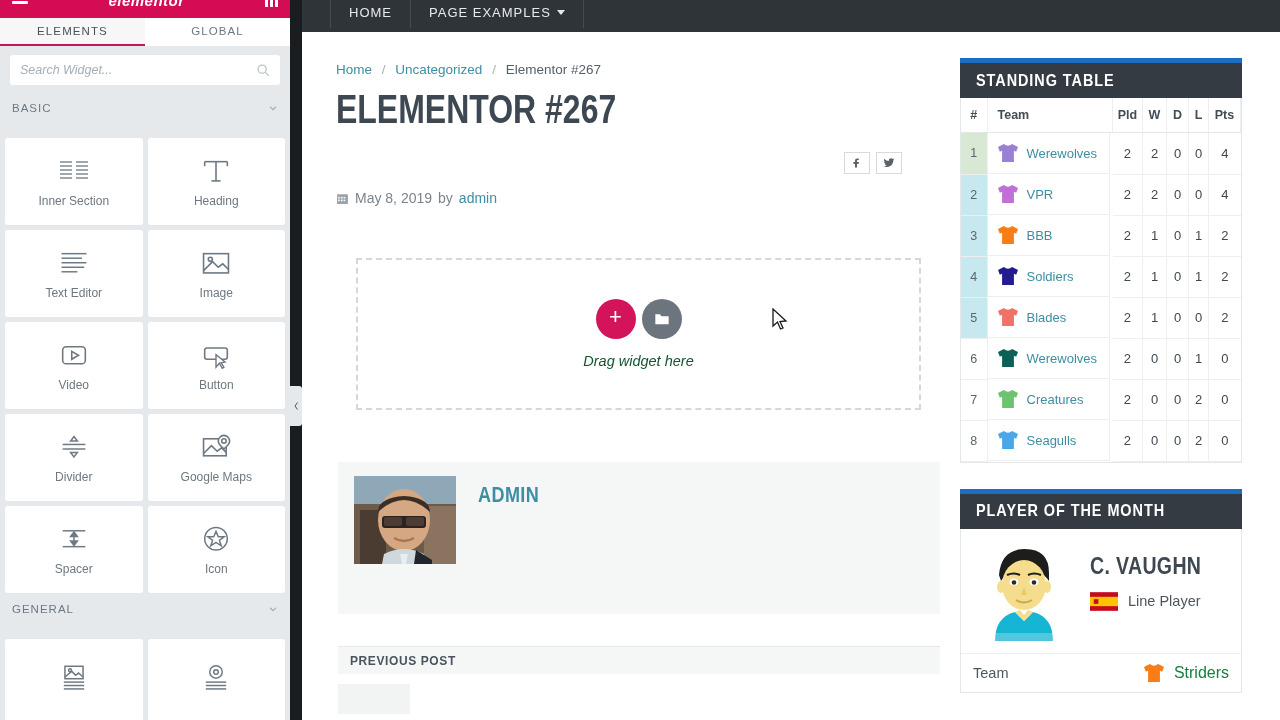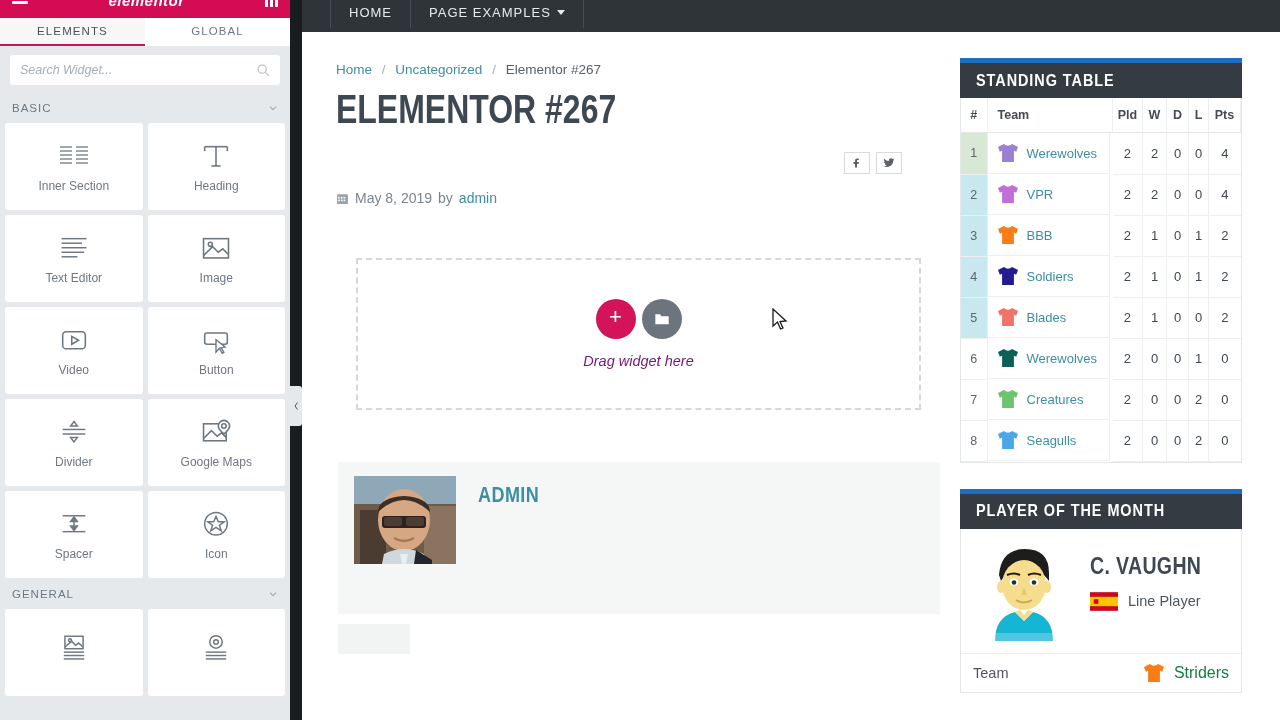--- a/index.html
+++ b/index.html
@@ -51,21 +51,21 @@
     border: none; outline: none; flex: 1; font-size: 12.5px;
     font-style: italic; color: #a4afb7;
     font-family: "Liberation Sans", sans-serif; background: transparent;
   }
   .search-box input::placeholder { color: #a4afb7; font-style: italic; }
   .srch-icon { width: 14px; height: 14px; opacity: .5; }
 
   .panel-scroll { flex: 1; overflow: hidden; }
   .cat-head {
     display: flex; align-items: center; justify-content: space-between;
-    padding: 10px 12px 9px 12px; font-size: 11.5px; letter-spacing: 1px;
+    padding: 10px 12px 24px 12px; font-size: 11.5px; letter-spacing: 1px;
     color: #6d7882;
   }
   .chev { width: 10px; height: 10px; opacity: .6; }
 
   .wgrid { display: grid; grid-template-columns: 1fr 1fr; gap: 5px; padding: 0 5px; }
   .wcard {
     background: #fff; height: 87px; border-radius: 3px;
     display: flex; flex-direction: column; align-items: center; justify-content: center;
     cursor: move; gap: 8px;
   }
@@ -133,21 +133,21 @@
     border: 2px dashed #d5d8da;
     display: flex; flex-direction: column; align-items: center; justify-content: center;
     position: relative;
   }
   .dz-btns { display: flex; gap: 6px; }
   .dz-btn { width: 40px; height: 40px; border-radius: 50%; display: flex; align-items: center; justify-content: center; cursor: pointer; }
   .dz-add { background: #d4145a; }
   .dz-add span { color: #fff; font-size: 22px; line-height: 1; font-weight: 300; position: relative; top: -2px;}
   .dz-folder { background: #6c757d; }
   .dz-folder svg { width: 16px; height: 14px; fill: #fff; }
-  .dz-label { margin-top: 14px; font-size: 14.5px; color: #701a75; font-style: italic; }
+  .dz-label { margin-top: 14px; font-size: 14.5px; color: #14532d; font-style: italic; }
 
   .cursor { position: absolute; left: 470px; top: 308px; z-index: 40; pointer-events: none; }
   .cursor svg { width: 17px; height: 23px; }
 
   .author-box {
     margin: 52px 0 0 2px; width: 602px; height: 152px;
     background: #f5f7f7; display: flex; align-items: flex-start;
     padding: 14px 0 0 16px; gap: 22px;
   }
   .author-avatar {
@@ -514,20 +514,23 @@
               <rect x="52" y="41" width="18" height="9" rx="2" fill="#4c3c34"></rect>
               <path d="M40 62 Q50 68 60 62" stroke="#a8774f" stroke-width="2.5" fill="none"></path>
               <path d="M30 78 Q50 68 70 78 L72 88 L28 88 Z" fill="#cfd8dd"></path>
               <path d="M46 78 L54 78 L52 88 L48 88 Z" fill="#e8eef1"></path>
               <path d="M62 74 L78 84 L78 88 L60 88 Z" fill="#20262b"></path>
             </svg>
           </div>
           <div class="author-name">ADMIN</div>
         </div>
 
+        <div class="prev-post-bar">
+          <span>PREVIOUS POST</span>
+        </div>
         <div class="prev-post-thumb"></div>
       </div>
 
       <div class="side-col">
 
         <section class="widget">
           <div class="widget-accent"></div>
           <div class="widget-head">
             <h3>STANDING TABLE</h3>
           </div>

